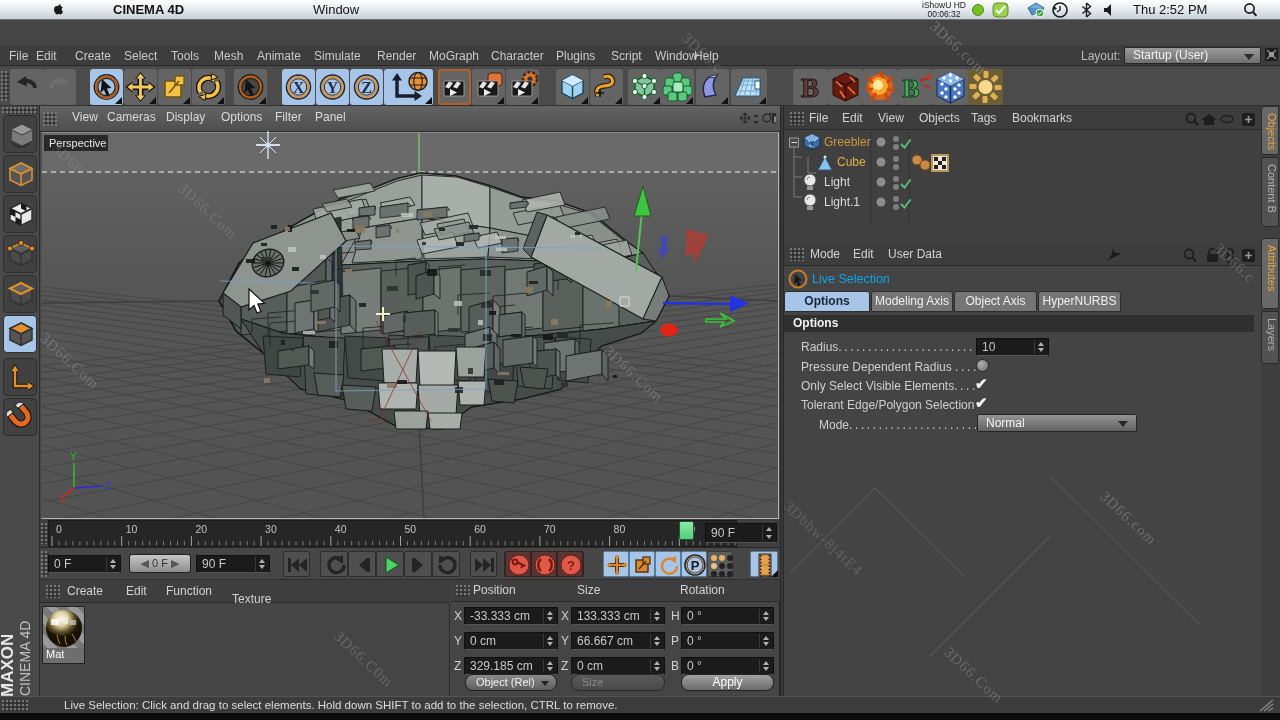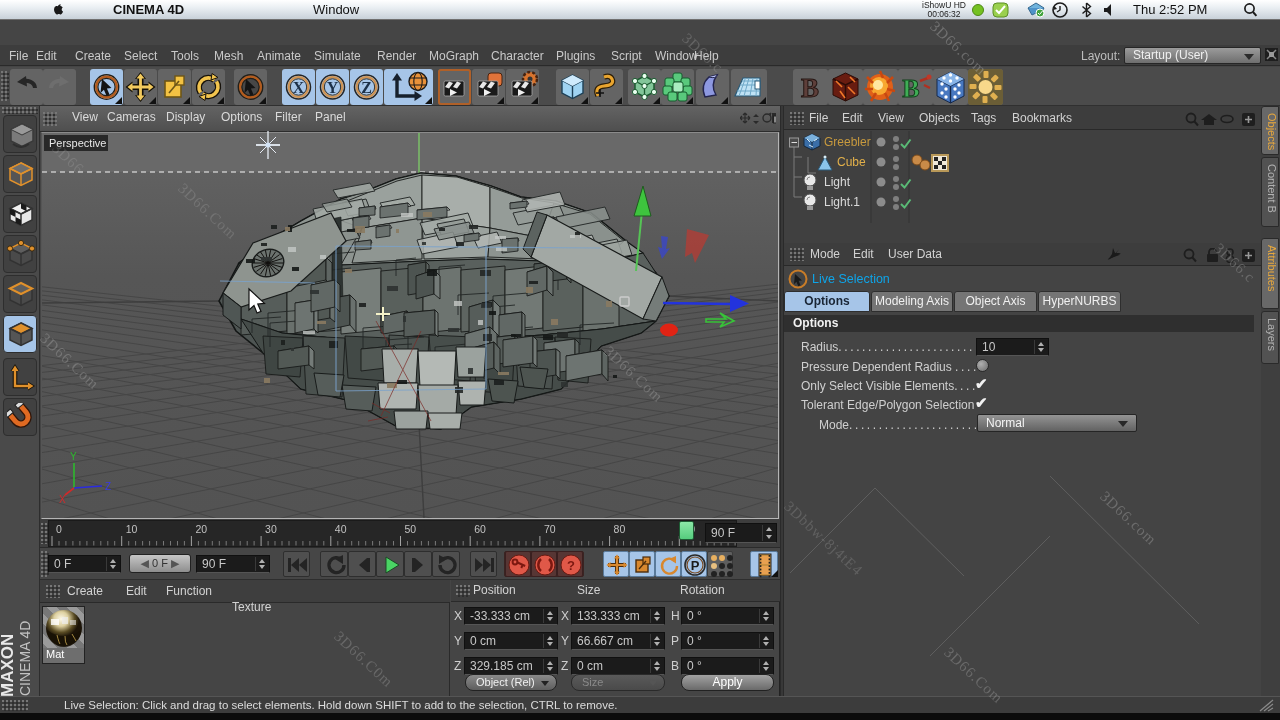--- a/index.html
+++ b/index.html
@@ -1036,21 +1036,21 @@
           </g>
           <path d="M27 25 l-7 0 7 -7 z" fill="#111"></path>
         </svg></div>
     </div>
     <div class="a" style="left:40px;top:580px;width:410px;height:116px;background:#454545;border-right:1px solid #2a2a2a;">
       <div class="a" style="left:0;top:0;width:410px;height:23px;background:#3e3e3e;border-bottom:1px solid #2a2a2a;"></div>
       <div class="grip" style="left:6px;top:5px;width:14px;height:13px;"></div>
       <span class="hm" style="left:27px;top:4px;">Create</span>
       <span class="hm" style="left:86px;top:4px;">Edit</span>
       <span class="hm" style="left:126px;top:4px;">Function</span>
-      <span class="hm" style="left:192px;top:20px;">Texture</span>
+      <span class="hm" style="left:192px;top:12px;">Texture</span>
       <div class="a" style="left:2px;top:26px;width:43px;height:58px;background:repeating-linear-gradient(45deg,#9a9a9a 0 7px,#777 7px 14px);border:1px solid #222;padding-left:22px;">
         <svg class="a" style="left:2px;top:2px" width="38" height="38">
           <defs>
             <radialGradient id="mg" cx="42%" cy="25%">
               <stop offset="0%" stop-color="#fcf8e8"></stop>
               <stop offset="40%" stop-color="#ddd0a0"></stop>
               <stop offset="75%" stop-color="#5a4c24"></stop>
               <stop offset="100%" stop-color="#1c1408"></stop>
             </radialGradient>
           </defs>

